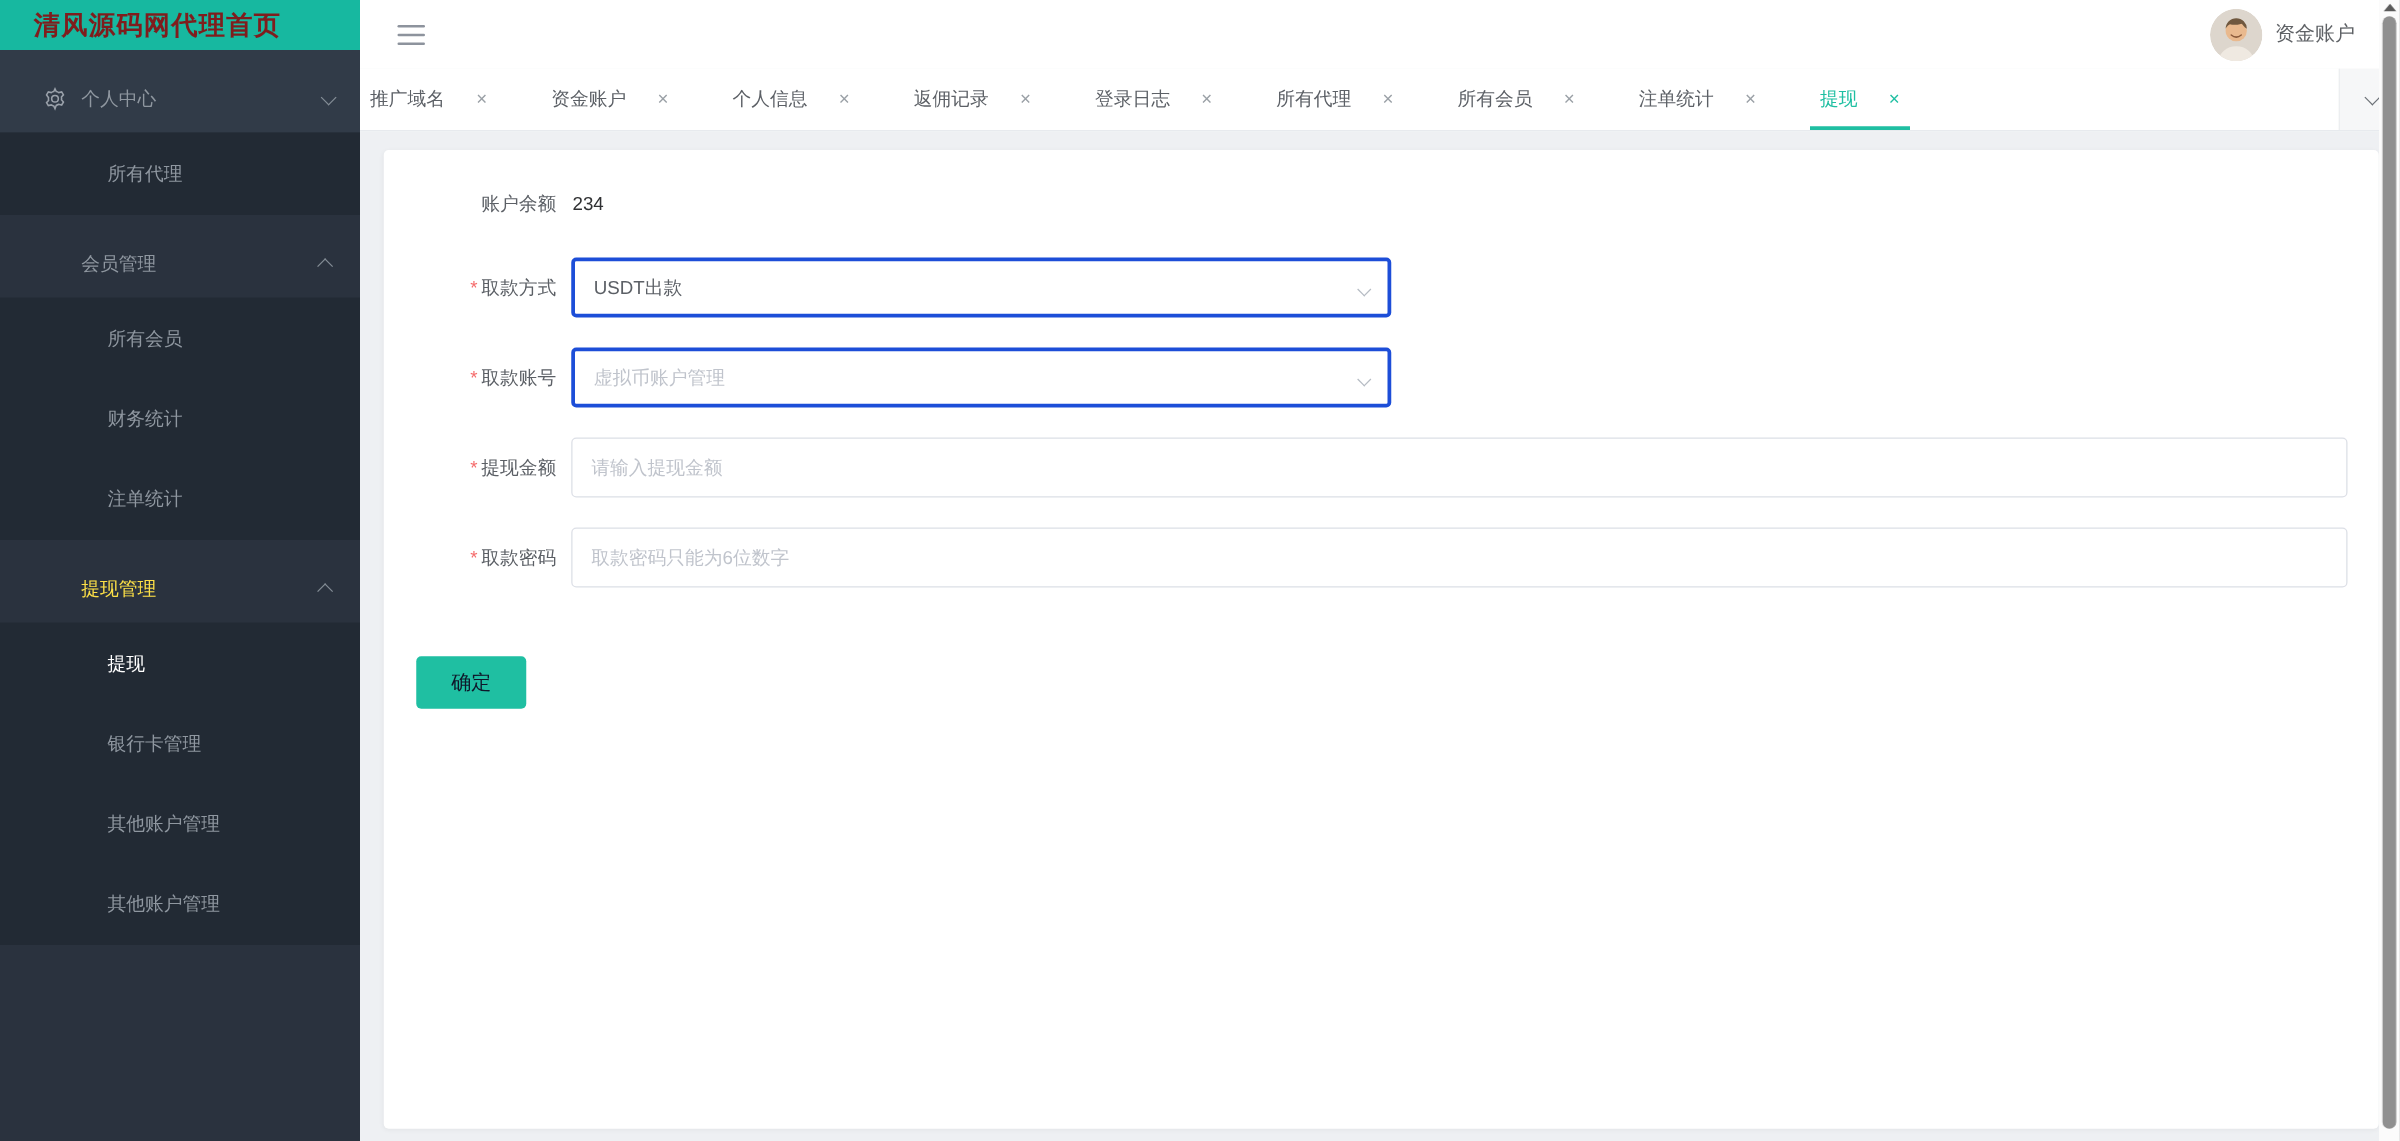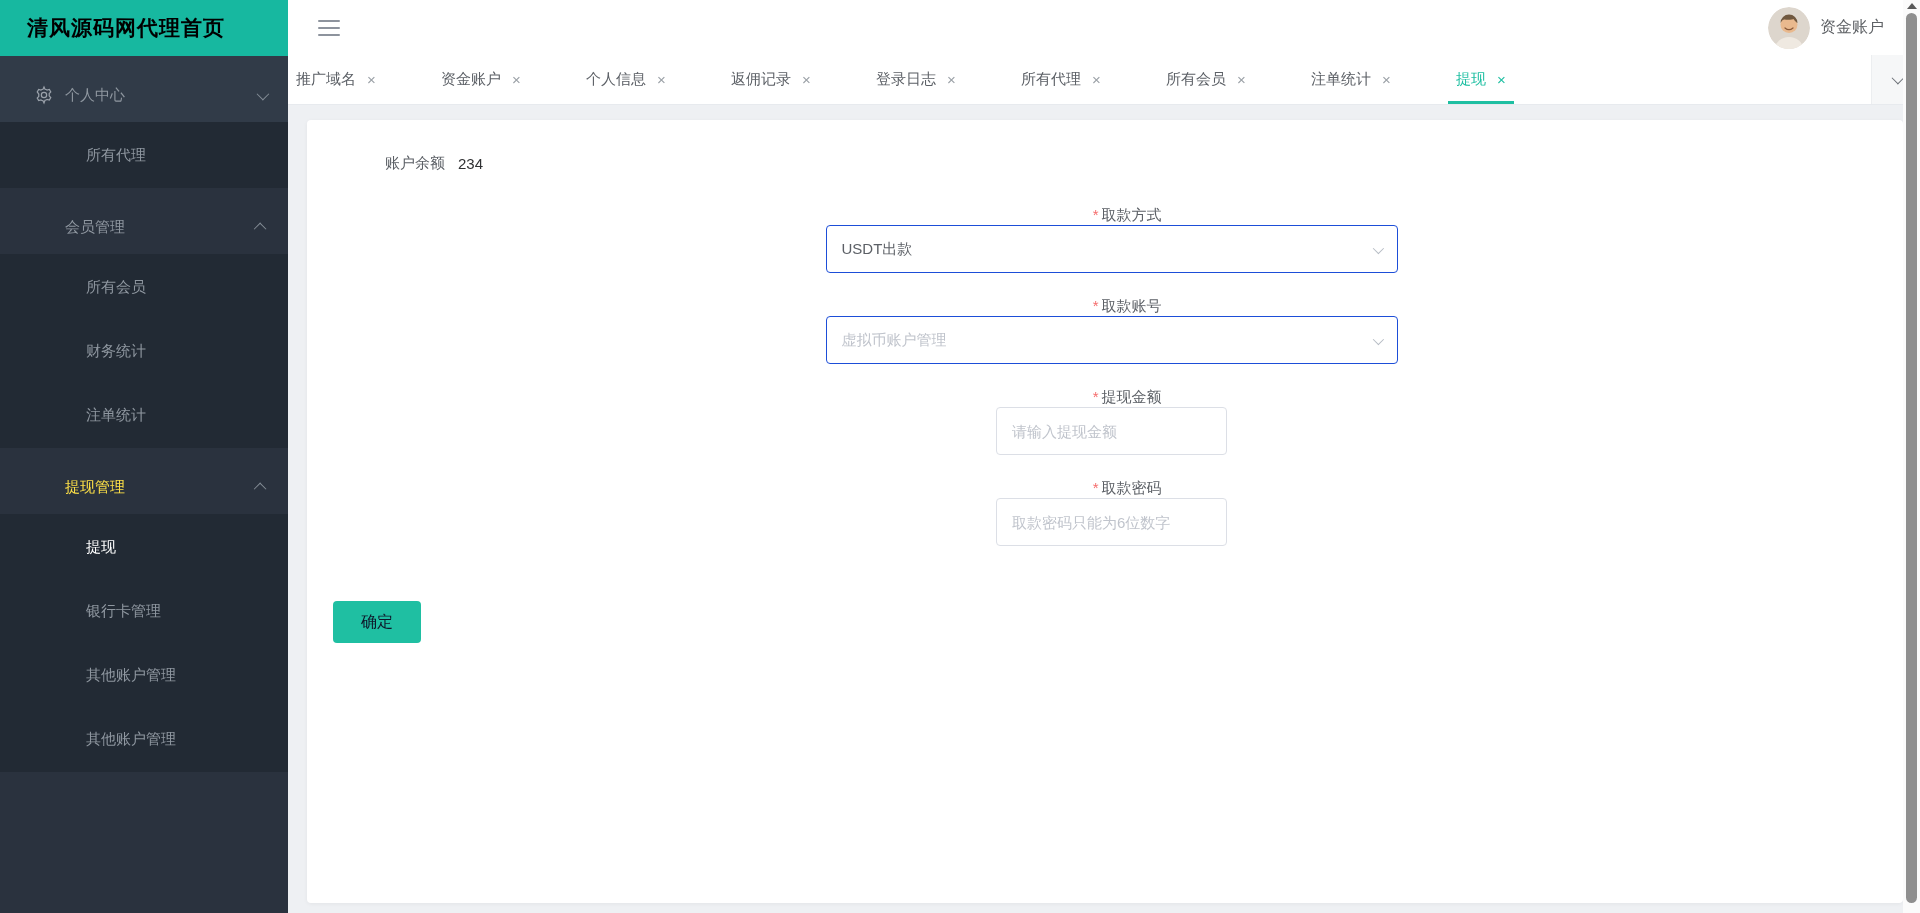--- a/index.html
+++ b/index.html
@@ -2,21 +2,21 @@
 <html><head>
 <meta charset="utf-8">
 <style>
   * { margin:0; padding:0; box-sizing:border-box; }
   html,body { width:1920px; height:913px; overflow:hidden;
     font-family:"Liberation Sans","DejaVu Sans",sans-serif; background:#eef0f3; }
   .app { display:flex; width:1920px; height:913px; }
 
   
   .sidebar { width:288px; flex-shrink:0; background:#2a323e; display:flex; flex-direction:column; }
-  .logo { height:56px; background:#17b8a0; color:#000000; font-size:21px; font-weight:bold;
+  .logo { height:40px; background:#17b8a0; color:#7f1d1d; font-size:21px; font-weight:bold;
     display:flex; align-items:center; padding-left:27px; letter-spacing:1px; flex-shrink:0; }
   .menu { flex:1; overflow:hidden; }
   .mi { display:flex; align-items:center; height:66px; padding:12px 22px 0 34px;
     color:#8f97a0; font-size:15px; cursor:pointer; }
   .mi.first { background:#313b48; }
   .mi .mlabel { margin-left:0; }
   .mi .gear { width:20px; height:20px; margin-right:11px; color:#9aa1aa; flex-shrink:0; }
   .mi.noicon { padding-left:65px; }
   .mi.active { color:#fde047; }
   .chev { width:9px; height:9px; border-right:1.6px solid #848d96; border-bottom:1.6px solid #848d96;
@@ -36,40 +36,40 @@
   .hamburger i { display:block; height:2px; background:#8d939d; border-radius:1px; }
   .topbar-right { margin-left:auto; display:flex; align-items:center; gap:10px; cursor:pointer; }
   .avatar { width:42px; height:42px; border-radius:50%; overflow:hidden; flex-shrink:0; }
   .username { color:#5f6266; font-size:16px; }
 
   
   .tabbar { height:50px; background:#fff; border-bottom:1px solid #e7eaee;
     display:flex; flex-shrink:0; }
   .tabs { display:flex; flex:1; overflow:hidden; }
   .tab { width:145px; flex-shrink:0; display:flex; cursor:pointer; }
-  .tab-inner { display:inline-flex; align-items:center; gap:11px; padding:3px 8px 0;
+  .tab-inner { display:inline-flex; align-items:center; gap:25px; padding:3px 8px 0;
     border-bottom:3px solid transparent; font-size:15px; color:#5c6066; height:100%; }
   .tab .close { color:#9aa0a6; font-size:15px; line-height:1; }
   .tab.active .tab-inner { color:#1fbfa2; border-bottom-color:#1fbfa2; }
   .tab.active .close { color:#1fbfa2; }
   .tab-dropdown { width:49px; background:#f6f7f8; border-left:1px solid #eceef0;
     display:flex; align-items:center; justify-content:center; cursor:pointer; }
   .tab-dropdown .chev { margin:0; border-color:#6b7076; transform:rotate(45deg) translateY(-2px); }
 
   
   .content { flex:1; padding:15px 17px 10px 19px; overflow:hidden; }
   .card { background:#fff; border-radius:4px; height:100%;
     box-shadow:0 1px 4px rgba(0,0,0,.05); padding:34px 25px 0 26px; }
   .brow { display:flex; align-items:center; margin-bottom:33px; }
   .label-col { width:112px; text-align:right; font-size:15px; color:#5c6066; flex-shrink:0; }
   .bvalue { margin-left:13px; color:#303133; font-size:15px; }
-  .frow { display:flex; align-items:center; margin-bottom:24px;flex-direction:column; }
+  .frow { display:flex; align-items:center; margin-bottom:24px; }
   .star { color:#f56c6c; margin-right:3px; }
   .control { margin-left:12px; flex:1; display:flex; }
-  .select { width:572px; height:48px; border:1px solid #1d4ed8; border-radius:4px; background:#fff;
+  .select { width:656px; height:48px; border:3px solid #1d4ed8; border-radius:4px; background:#fff;
     display:flex; align-items:center; padding:0 36px 0 15px; font-size:15px;
     position:relative; cursor:pointer; }
   .select .schev { position:absolute; right:16px; top:20px; width:8px; height:8px;
     border-right:1.5px solid #b6bcc4; border-bottom:1.5px solid #b6bcc4; transform:rotate(45deg) translateY(-2px); }
   .sel-value { color:#5c6066; }
   .sel-placeholder { color:#c0c4cc; }
   .tinput { flex:1; height:48px; border:1px solid #dcdfe6; border-radius:4px; background:#fff;
     font-size:15px; color:#5c6066; padding:0 15px; outline:none;
     font-family:"Liberation Sans","DejaVu Sans",sans-serif; }
   .tinput::placeholder { color:#c0c4cc; opacity:1; }

